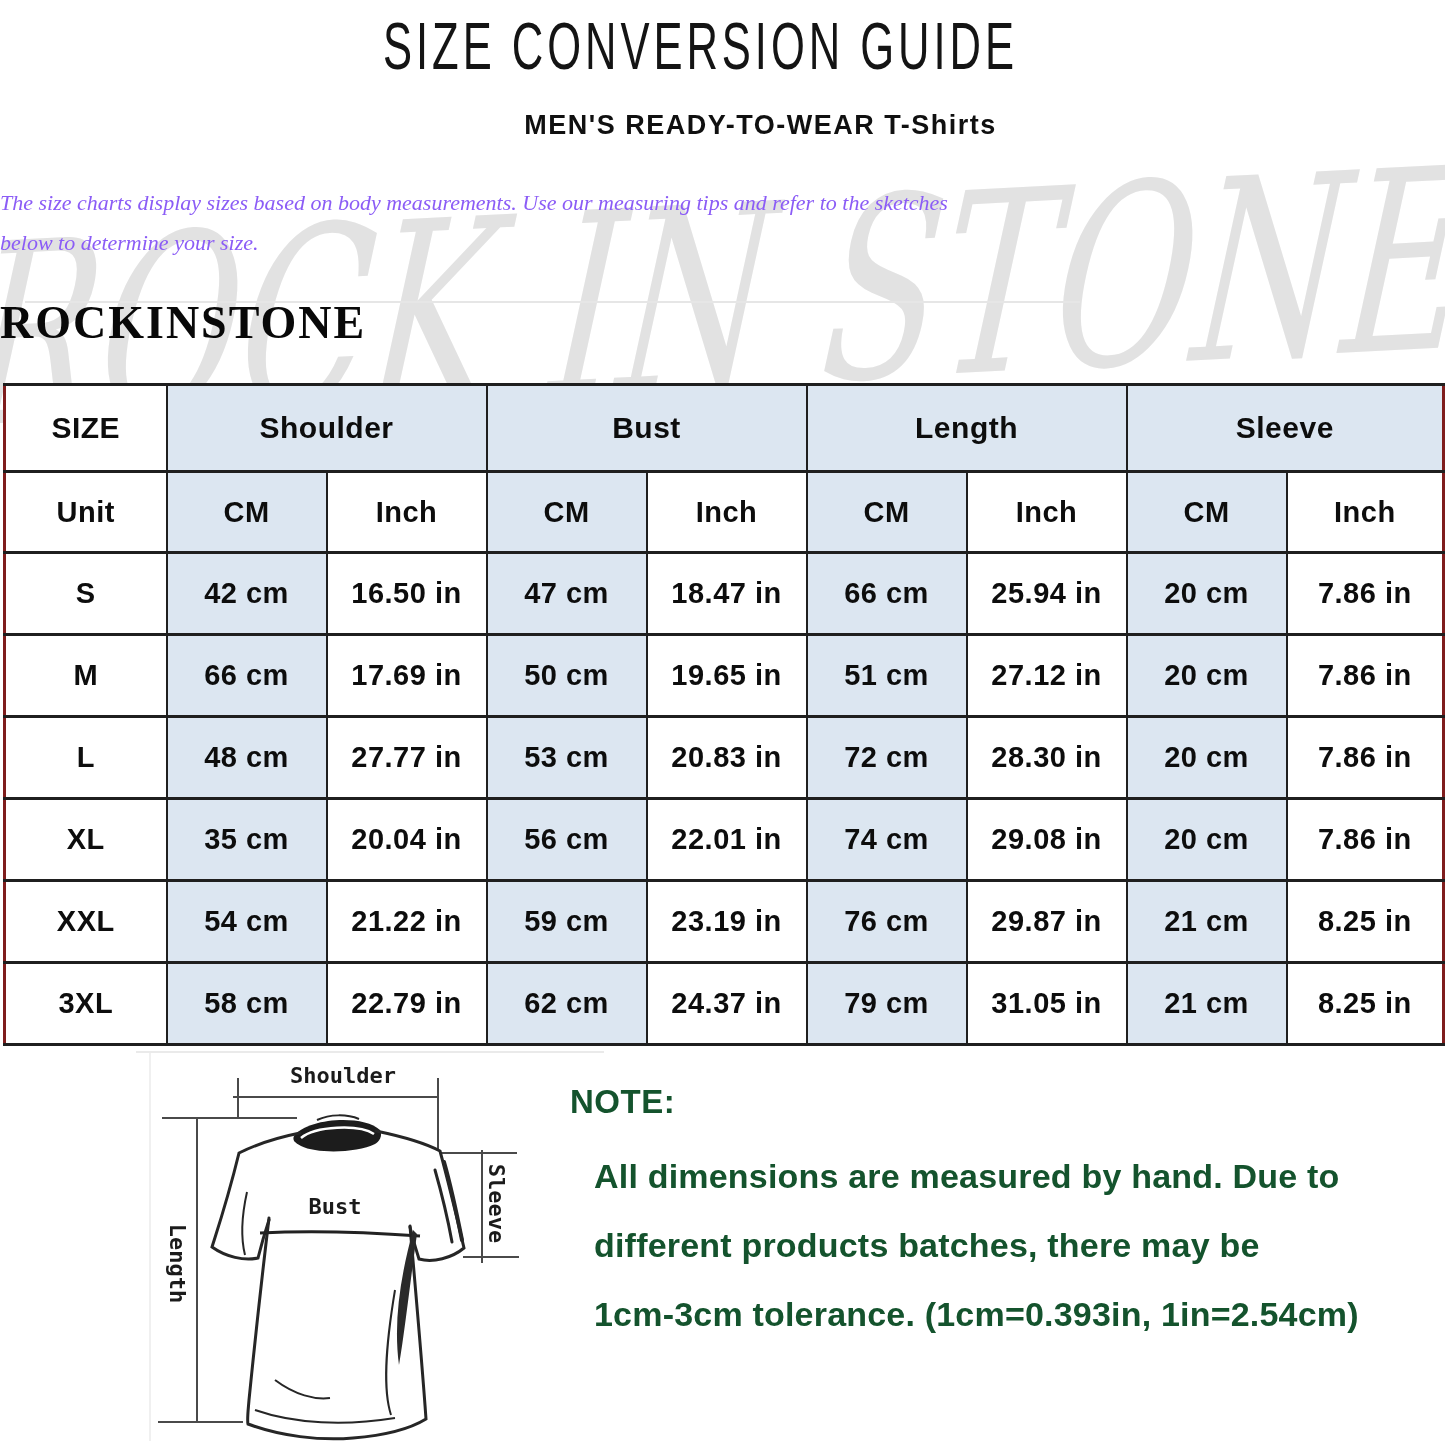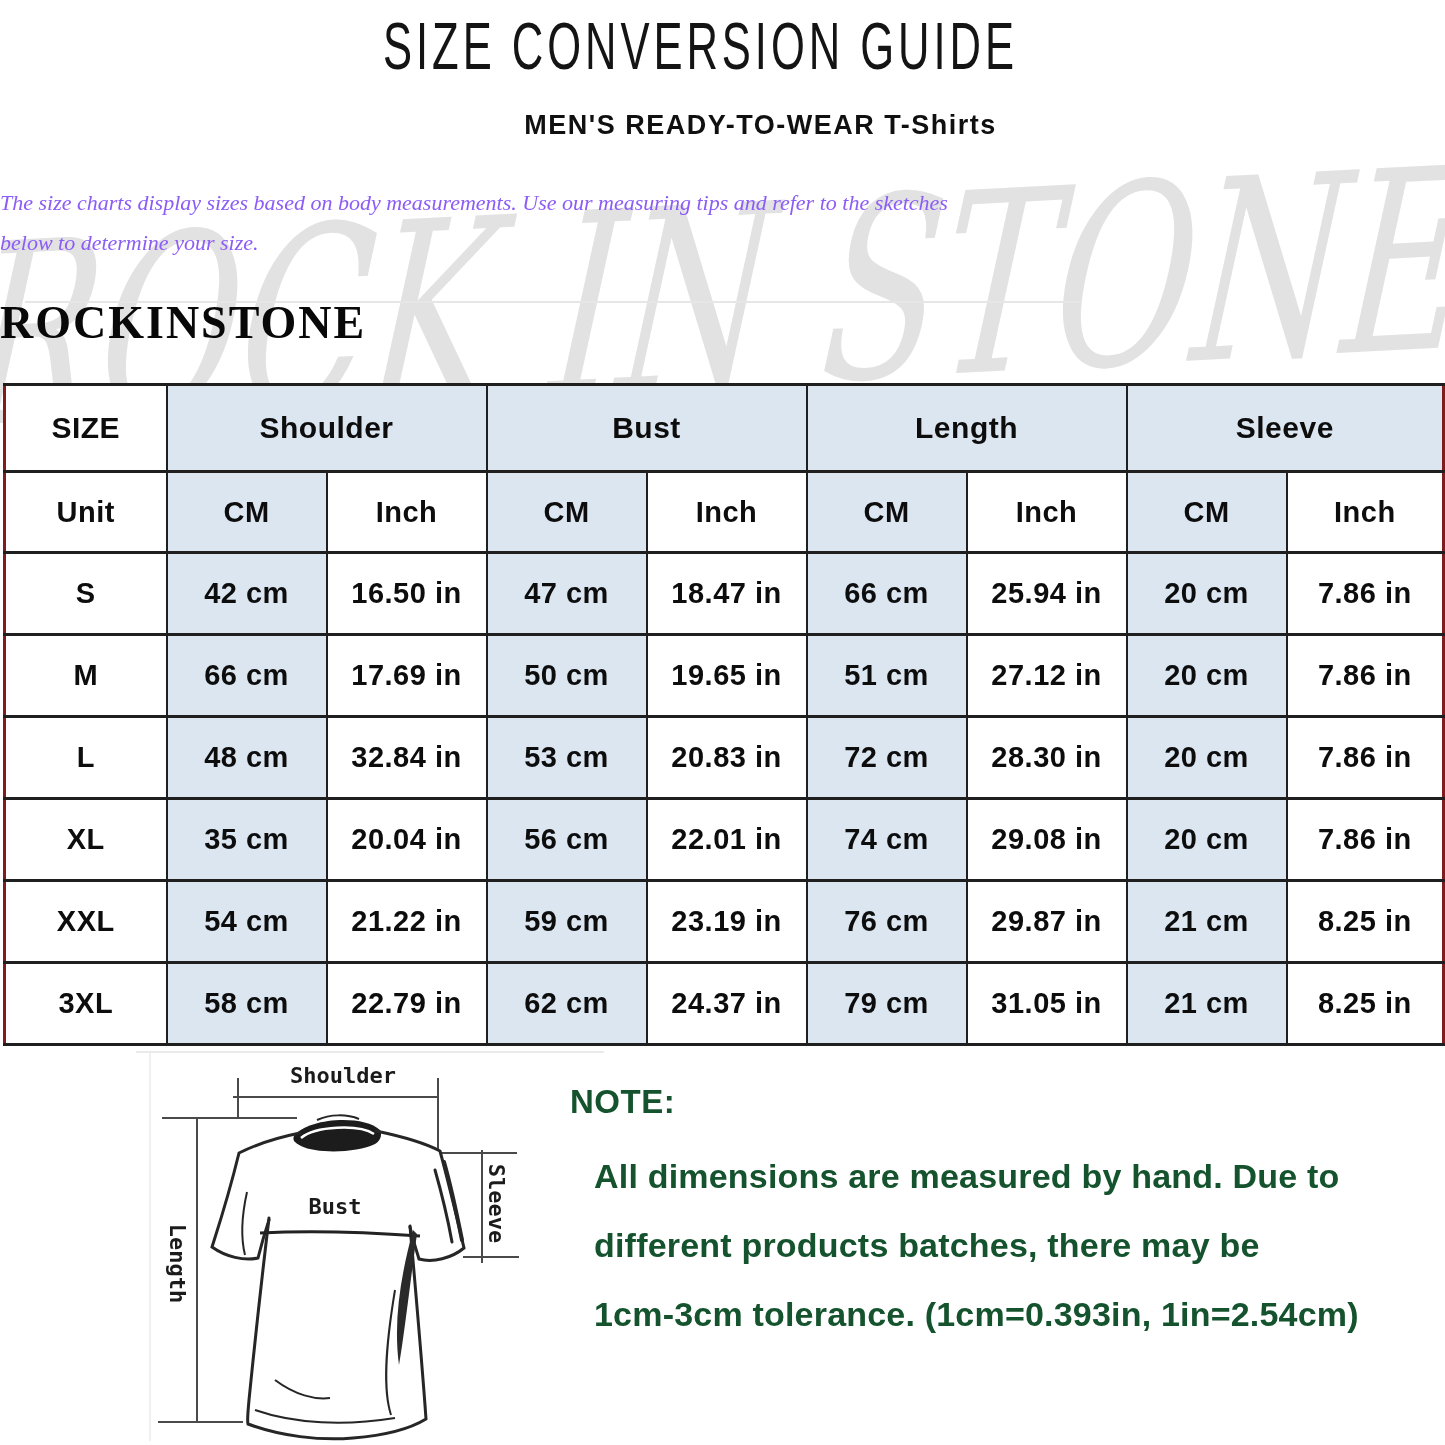--- a/index.html
+++ b/index.html
@@ -113,21 +113,21 @@
           <td class="blue">50 cm</td>
           <td>19.65 in</td>
           <td class="blue">51 cm</td>
           <td>27.12 in</td>
           <td class="blue">20 cm</td>
           <td>7.86 in</td>
         </tr>
         <tr>
           <td>L</td>
           <td class="blue">48 cm</td>
-          <td>32.84 in</td>
+          <td>27.77 in</td>
           <td class="blue">53 cm</td>
           <td>20.83 in</td>
           <td class="blue">72 cm</td>
           <td>28.30 in</td>
           <td class="blue">20 cm</td>
           <td>7.86 in</td>
         </tr>
         <tr>
           <td>XL</td>
           <td class="blue">35 cm</td>

